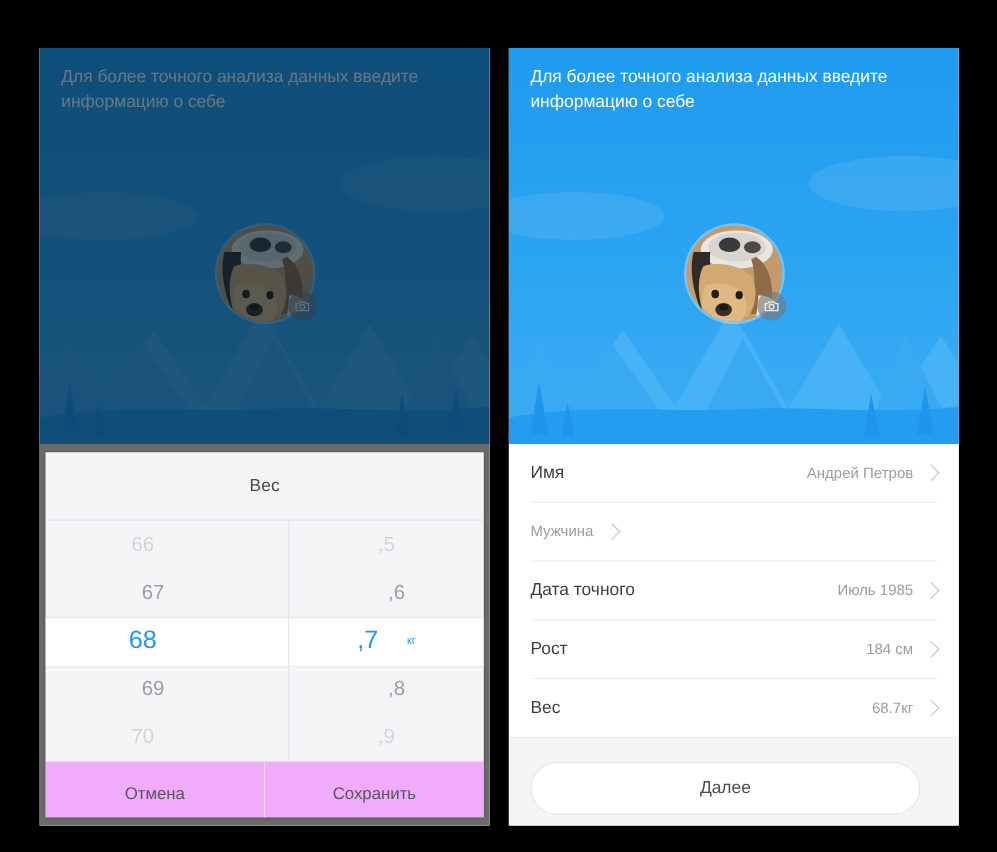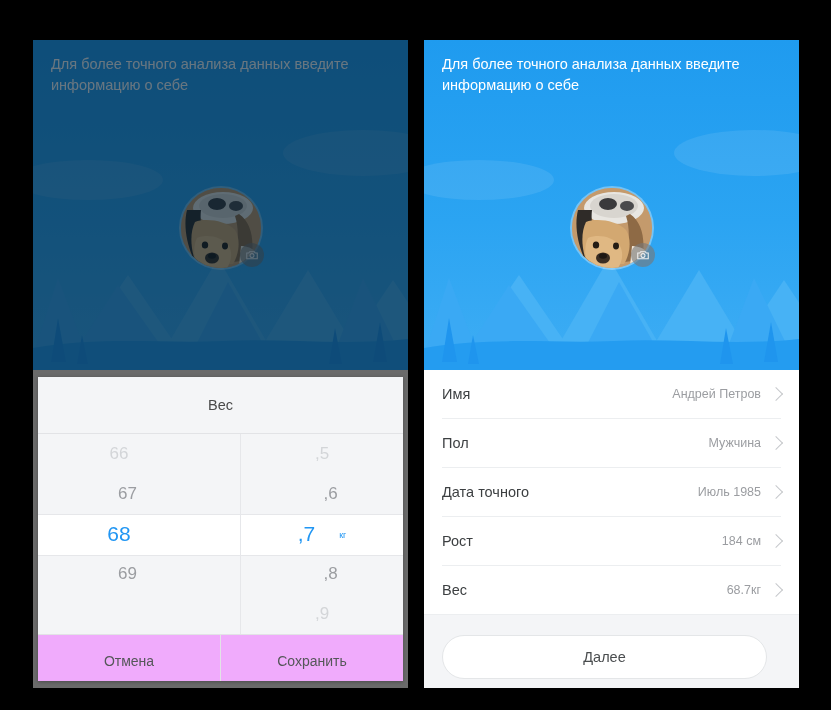--- a/index.html
+++ b/index.html
@@ -339,20 +339,21 @@
     <div class="picker-title">Вес</div>
 
     <div class="picker-body">
       <div class="sel-band"></div>
 
       <div class="picker-col">
         <div class="pk-item far">66</div>
         <div class="pk-item near">67</div>
         <div class="pk-item sel">68</div>
         <div class="pk-item near">69</div>
+        <div class="pk-item far">70</div>
       </div>
 
       <div class="picker-col">
         <div class="pk-item far">,5</div>
         <div class="pk-item near">,6</div>
         <div class="pk-item sel"><span>,7</span><span class="pk-unit">кг</span></div>
         <div class="pk-item near">,8</div>
         <div class="pk-item far">,9</div>
       </div>
     </div>
@@ -423,21 +424,20 @@
     </div>
   </div>
 
   <div class="list">
     <div class="row">
       <span class="row-label">Имя</span>
       <span class="row-value">Андрей Петров</span>
       <span class="chev"></span>
     </div>
     <div class="row">
-      <span class="row-label">Пол</span>
       <span class="row-value">Мужчина</span>
       <span class="chev"></span>
     </div>
     <div class="row">
       <span class="row-label">Дата точного</span>
       <span class="row-value">Июль 1985</span>
       <span class="chev"></span>
     </div>
     <div class="row">
       <span class="row-label">Рост</span>

